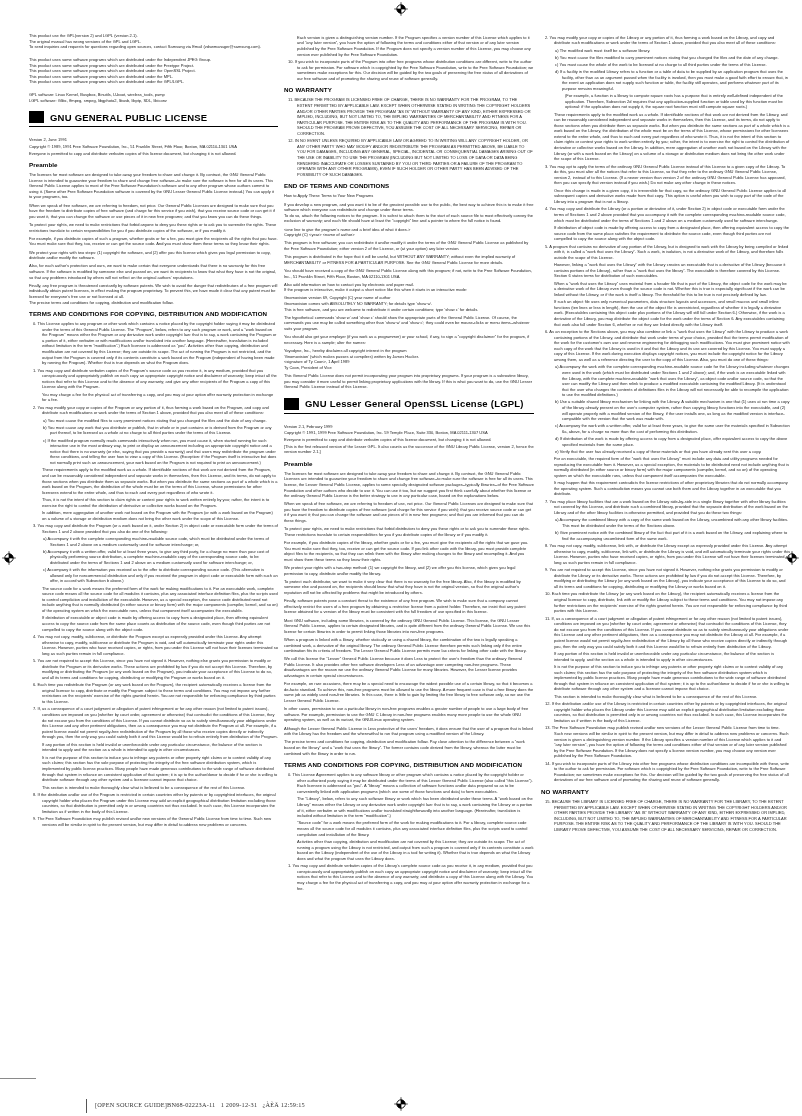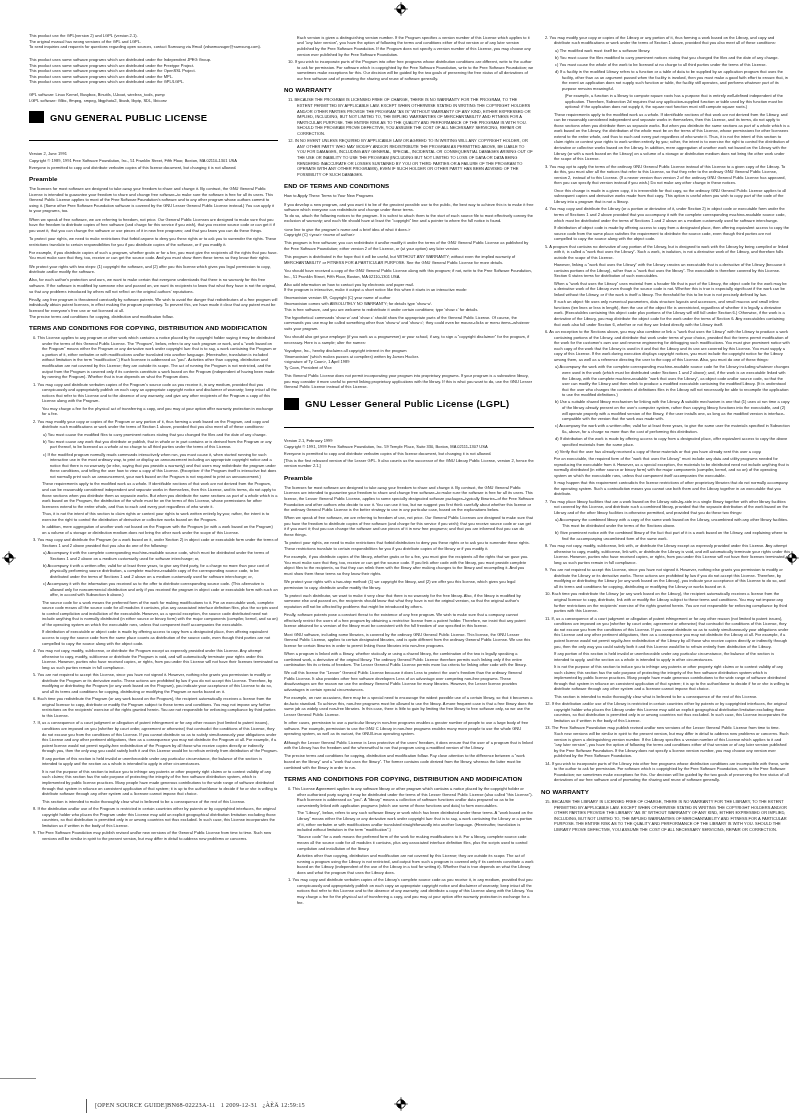--- a/index.html
+++ b/index.html
@@ -12,21 +12,21 @@
   .col3{left:541px;width:249px;}
   
   .s-l{margin:0;}
   .s-p{margin:0 0 2.6px 0;}
   .s-m{margin:0 0 1px 0;}
   .s-sp{height:4.6px;}
   .s-n{padding-left:13px;text-indent:-9px;margin:1.8px 0;}
   .s-c{padding-left:13px;margin:1.8px 0;}
   .s-a{padding-left:21px;text-indent:-7px;margin:1.5px 0;}
   .s-x{padding-left:24px;margin:1.5px 0;}
-  .s-h1{display:flex;align-items:center;gap:6px;margin:8px 0 10px 0;padding-bottom:17px;
+  .s-h1{display:flex;align-items:center;gap:6px;margin:8px 0 10px 0;padding-bottom:3px;
         border-bottom:1px solid #000;color:#000;}
   .h1-block{display:inline-block;width:15px;height:12px;background:#000;flex:0 0 auto;}
   .h1-text{font-weight:bold;font-size:9.5px;letter-spacing:0.2px;}
   .s-h2{position:relative;margin:6px 0 3.4px 0;color:#000;}
   .h2-text{font-weight:bold;font-size:6.2px;letter-spacing:0.1px;}
   
   .reg{position:absolute;width:14px;height:14px;}
   .reg svg{display:block;width:14px;height:14px;}
   .reg-top{left:394px;top:2px;}
   .reg-bottom{left:394px;top:1097px;}
@@ -158,21 +158,21 @@
       <div class="s-p">This is free software, and you are welcome to redistribute it under certain conditions; type 'show c' for details.</div>
       <div class="s-p">The hypothetical commands 'show w' and 'show c' should show the appropriate parts of the General Public License. Of course, the commands you use may be called something other than 'show w' and 'show c'; they could even be mouse-clicks or menu items--whatever suits your program.</div>
       <div class="s-p">You should also get your employer (if you work as a programmer) or your school, if any, to sign a "copyright disclaimer" for the program, if necessary. Here is a sample; alter the names:</div>
       <div class="s-l">Yoyodyne, Inc., hereby disclaims all copyright interest in the program</div>
       <div class="s-l">'Gnomovision' (which makes passes at compilers) written by James Hacker.</div>
       <div class="s-l">&lt;signature of Ty Coon&gt;, 1 April 1989</div>
       <div class="s-p">Ty Coon, President of Vice</div>
       <div class="s-p">This General Public License does not permit incorporating your program into proprietary programs. If your program is a subroutine library, you may consider it more useful to permit linking proprietary applications with the library. If this is what you want to do, use the GNU Lesser General Public License instead of this License.</div>
       <div class="s-h1">
         <span class="h1-block"></span>
-        <span class="h1-text">GNU Lesser General Public License (LGPL)</span>
+        <span class="h1-text">GNU Lesser General OpenSSL License (LGPL)</span>
       </div>
       <div class="s-m">Version 2.1, February 1999</div>
       <div class="s-m">Copyright © 1991, 1999 Free Software Foundation, Inc. 59 Temple Place, Suite 330, Boston, MA 02111-1307 USA</div>
       <div class="s-m">Everyone is permitted to copy and distribute verbatim copies of this license document, but changing it is not allowed.</div>
       <div class="s-m">[This is the first released version of the Lesser GPL. It also counts as the successor of the GNU Library Public License, version 2, hence the version number 2.1.]</div>
       <div class="s-h2"><span class="h2-text">Preamble</span></div>
       <div class="s-p">The licenses for most software are designed to take away your freedom to share and change it. By contrast, the GNU General Public Licenses are intended to guarantee your freedom to share and change free software--to make sure the software is free for all its users. This license, the Lesser General Public License, applies to some specially designated software packages--typically libraries--of the Free Software Foundation and other authors who decide to use it. You can use it too, but we suggest you first think carefully about whether this license or the ordinary General Public License is the better strategy to use in any particular case, based on the explanations below.</div>
       <div class="s-p">When we speak of free software, we are referring to freedom of use, not price. Our General Public Licenses are designed to make sure that you have the freedom to distribute copies of free software (and charge for this service if you wish); that you receive source code or can get it if you want it; that you can change the software and use pieces of it in new free programs; and that you are informed that you can do these things.</div>
       <div class="s-p">To protect your rights, we need to make restrictions that forbid distributors to deny you these rights or to ask you to surrender these rights. These restrictions translate to certain responsibilities for you if you distribute copies of the library or if you modify it.</div>
       <div class="s-p">For example, if you distribute copies of the library, whether gratis or for a fee, you must give the recipients all the rights that we gave you. You must make sure that they, too, receive or can get the source code. If you link other code with the library, you must provide complete object files to the recipients, so that they can relink them with the library after making changes to the library and recompiling it. And you must show them these terms so they know their rights.</div>

